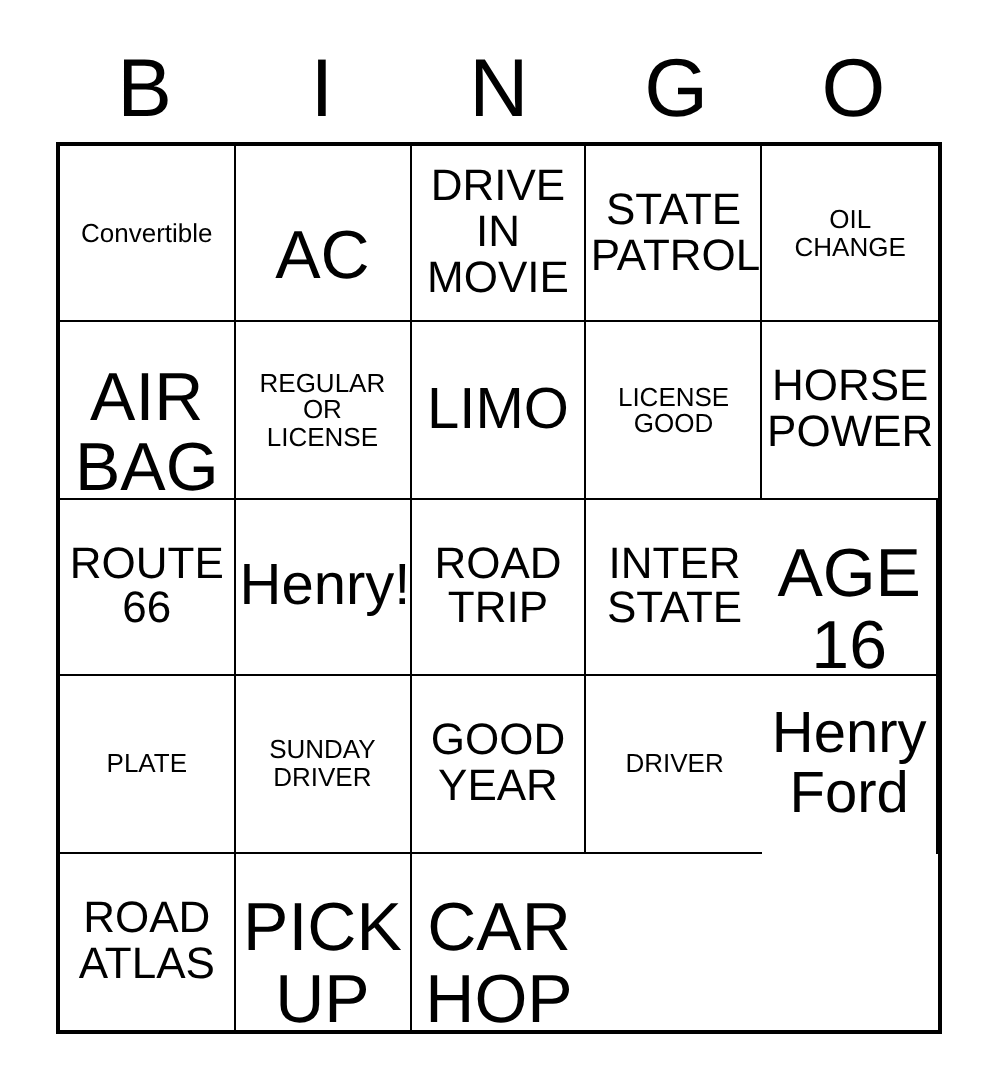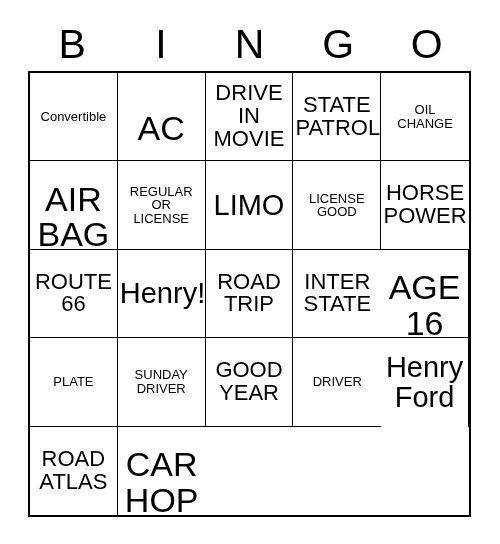--- a/index.html
+++ b/index.html
@@ -180,19 +180,23 @@
         <span class="cell-text sz-sm">DRIVER</span>
       </div>
       <div class="cell row-5 col-1">
         <span class="cell-text sz-lg">Henry
 Ford</span>
       </div>
       <div class="cell row-5 col-2">
         <span class="cell-text sz-md">ROAD
 ATLAS</span>
       </div>
+      <div class="cell row-5 col-4">
+        <span class="cell-text sz-xl">PICK
+UP</span>
+      </div>
       <div class="cell row-5 col-5">
         <span class="cell-text sz-xl">CAR
 HOP</span>
       </div>
     </div>
 
 </div>
 
 </body></html>

